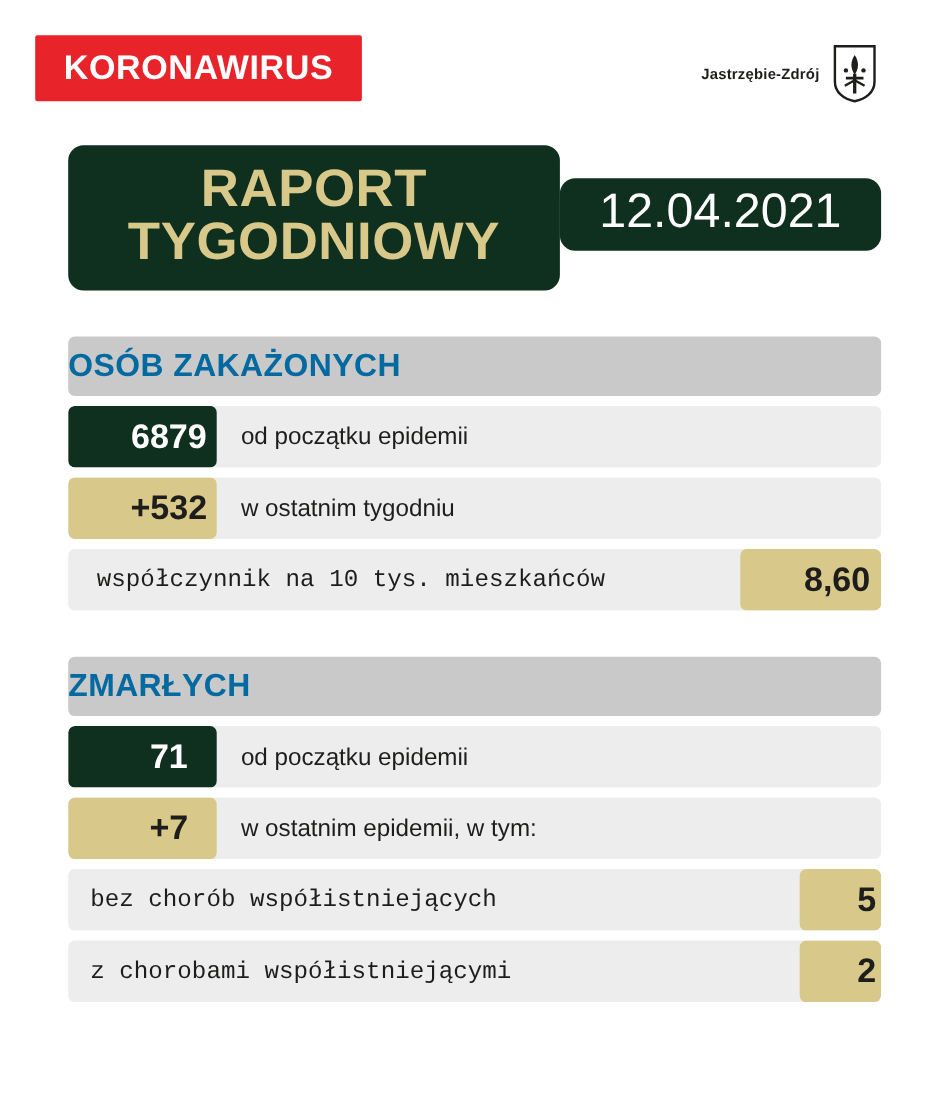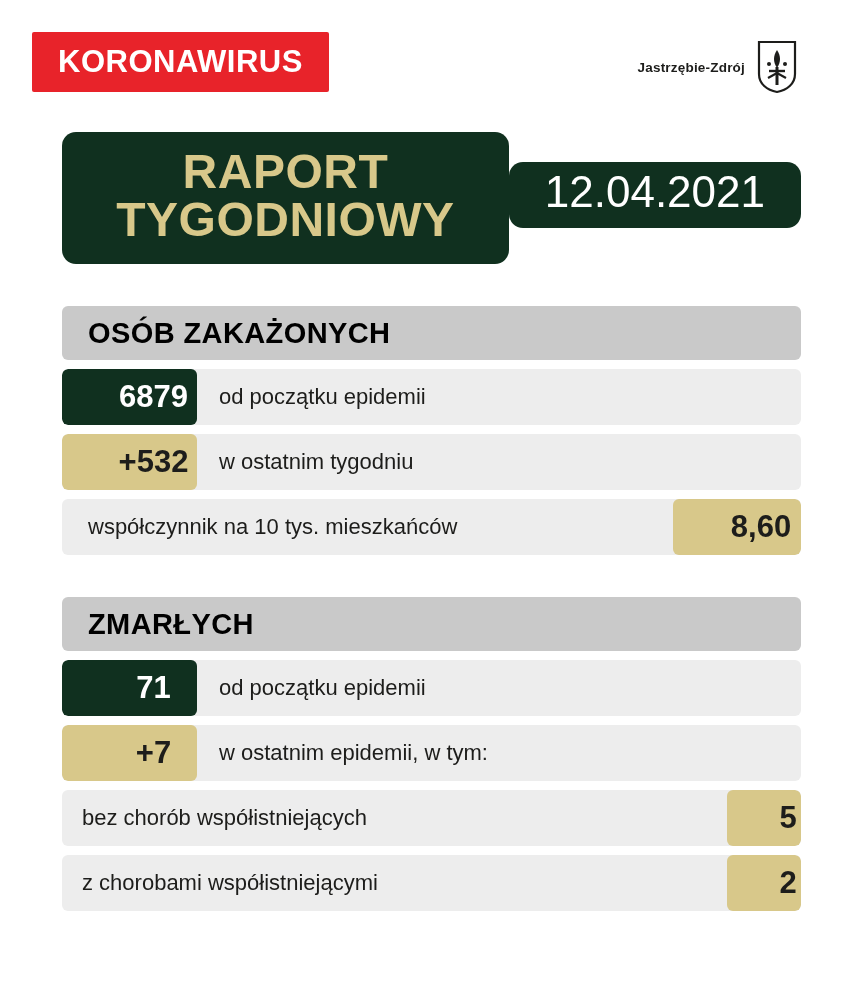--- a/index.html
+++ b/index.html
@@ -92,25 +92,24 @@
   
   .section {
     margin-top: 42px;
   }
   .section-header {
     background: #c9c9c9;
     border-radius: 6px;
     height: 54px;
     display: flex;
     align-items: center;
-    padding-left: 26px;
     font-size: 29px;
     font-weight: bold;
     letter-spacing: 0.4px;
-    color: #000000;
+    color: #0369a1;
   }
 
   .row {
     display: flex;
     align-items: stretch;
     margin-top: 9px;
     height: 56px;
     background: #ededed;
     border-radius: 6px;
     overflow: hidden;
@@ -141,20 +140,21 @@
     display: flex;
     align-items: center;
     padding-left: 22px;
     font-size: 22px;
     color: #1d1d1b;
   }
 
   
   .row.value-right .row-label {
     padding-left: 26px;
+    font-family: Liberation Mono, monospace;
   }
   .chip.value {
     min-width: 128px;
   }
 
   
   .row.indent {
   }
   .row.indent .row-label {
     padding-left: 20px;

